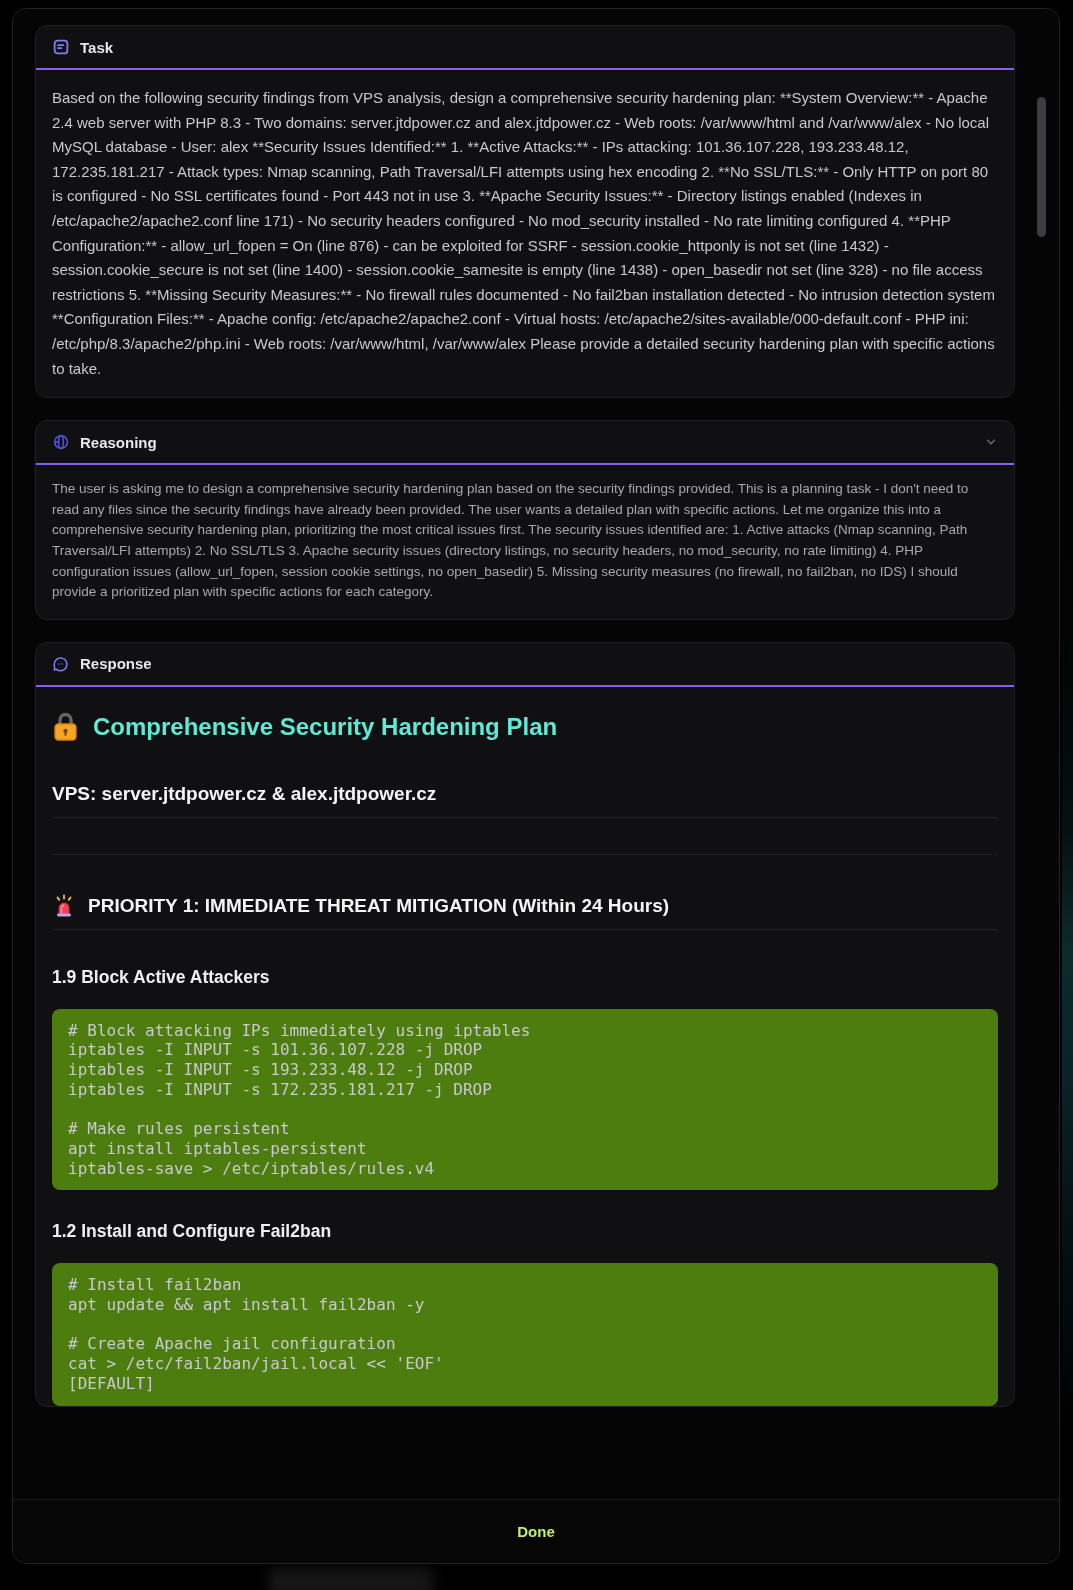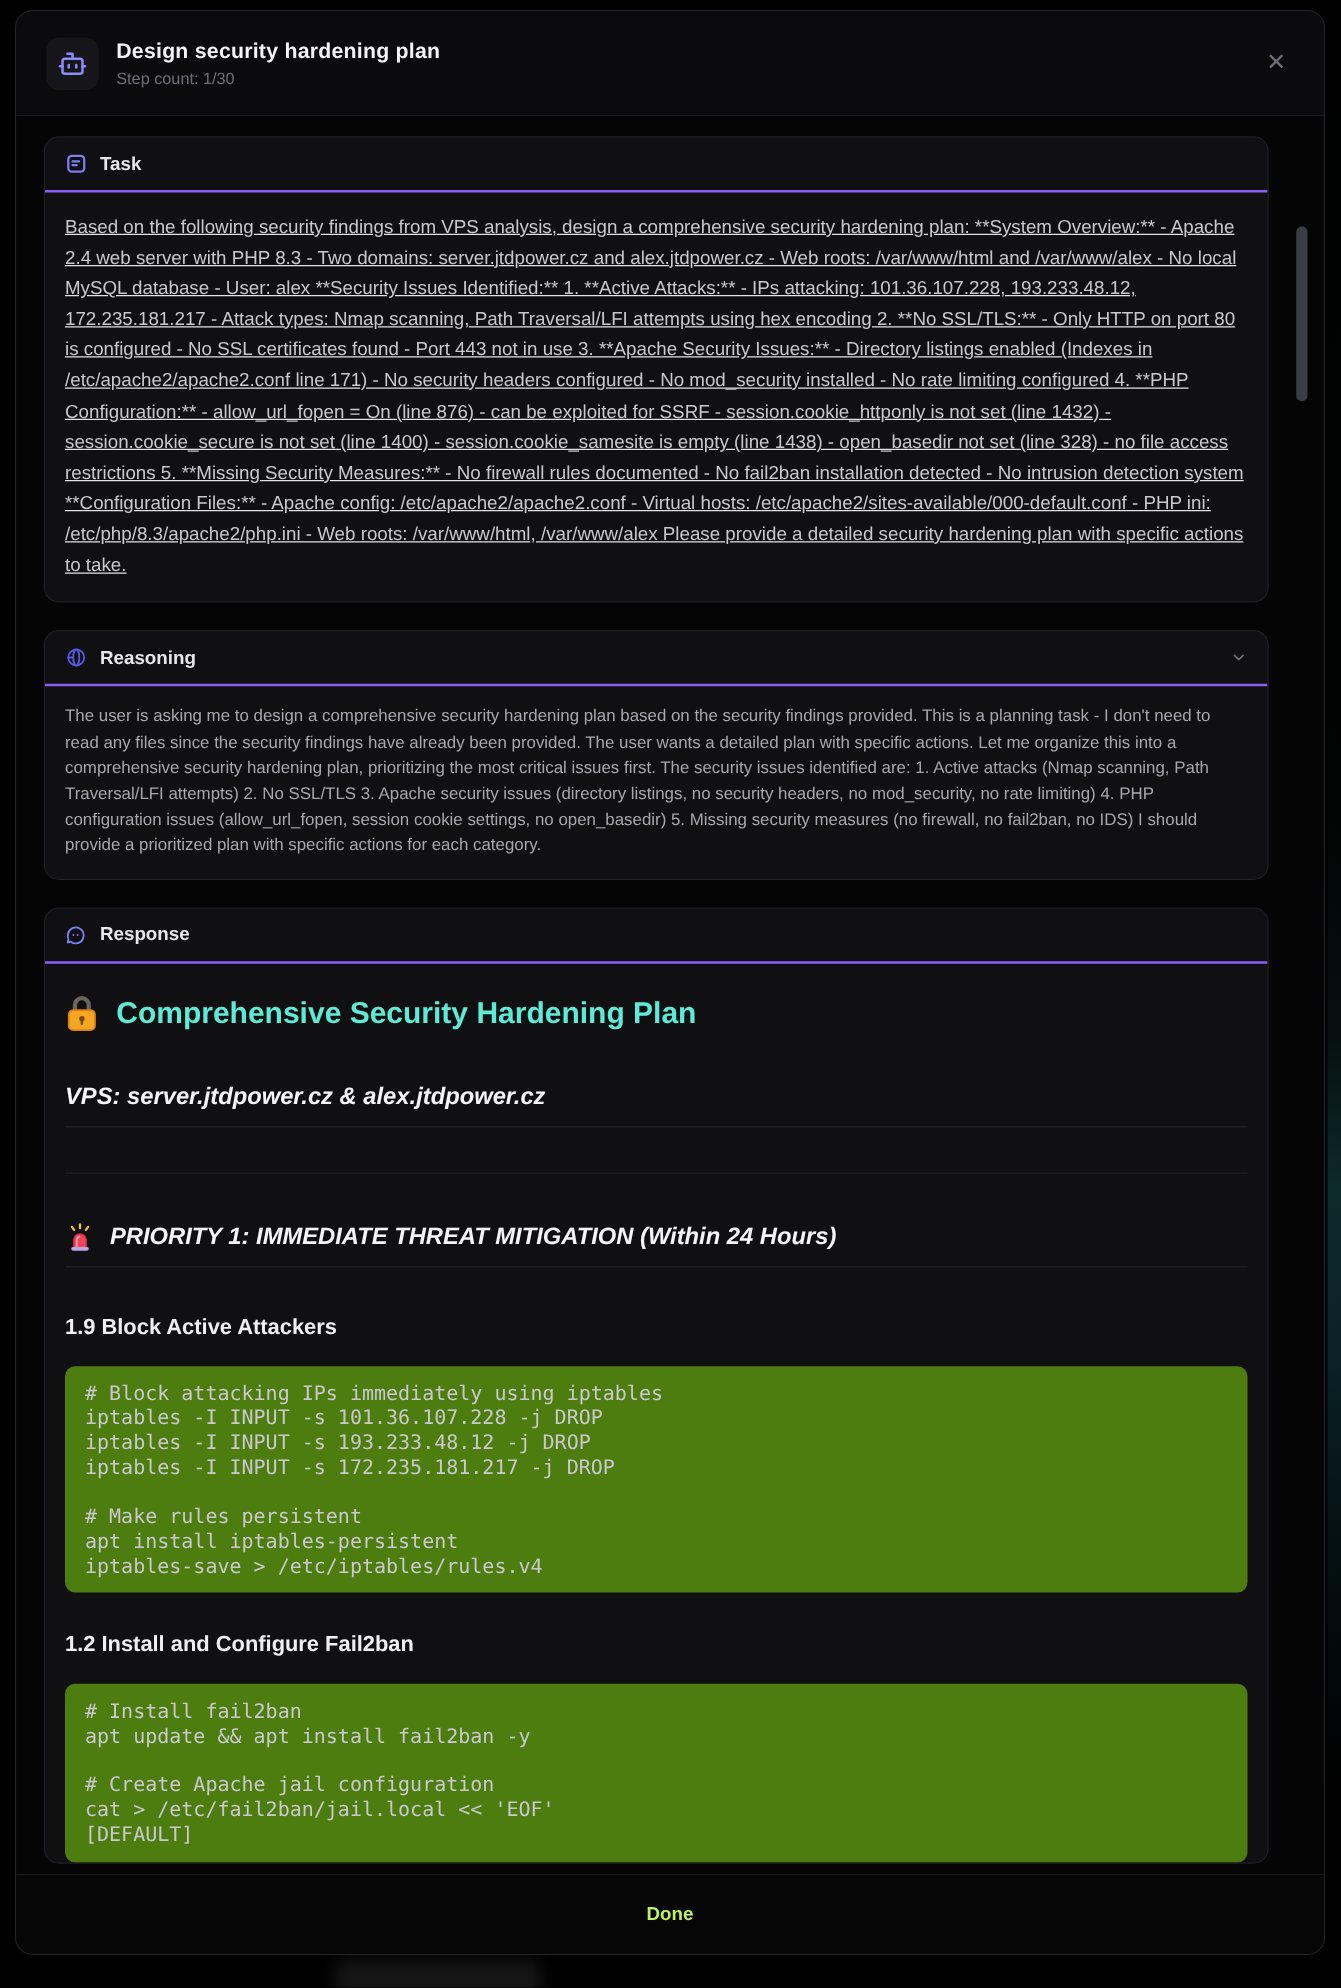--- a/index.html
+++ b/index.html
@@ -55,35 +55,35 @@
   .card {
     background: #101013; border: 1px solid #1f1f24; border-radius: 12px;
     margin-bottom: 22px; overflow: hidden;
   }
   .card-header {
     height: 44px; display: flex; align-items: center; gap: 10px;
     padding: 0 16px; border-bottom: 2px solid #8b5cf6;
   }
   .card-header .section-title { font-size: 15px; font-weight: 700; color: #e8e8ea; }
   .card-header .spacer { flex: 1; }
-  .card-body { padding: 16px; text-decoration: underline; }
+  .card-body { padding: 16px; }
 
   .task-text { font-size: 15px; line-height: 24.6px; color: #c8c8cd; }
   .reasoning-text { font-size: 13.5px; line-height: 20.6px; color: #a7a7ae; padding: 14px 16px 16px; }
 
   
   .md { padding: 4px 16px 0; }
   .md-h1 {
     margin-top: 20px; font-size: 24px; line-height: 32px; font-weight: 700; color: #5eead4;
     display: flex; align-items: center; gap: 14px;
   }
   .md-h2 {
     margin-top: 38px; font-size: 19px; line-height: 26px; font-weight: 700; color: #f5f5f6;
     padding-bottom: 10px; border-bottom: 1px solid #222227;
-    display: flex; align-items: center; gap: 12px; font-style: italic;
+    display: flex; align-items: center; gap: 12px;
   }
   .md-hr { margin-top: 36px; border: none; border-top: 1px solid #1e1e23; }
   .md-h3 { margin-top: 36px; font-size: 17.5px; line-height: 23px; font-weight: 700; color: #f0f0f2; }
   .md-h3.tight { margin-top: 30px; }
   .codeblock {
     margin-top: 20px; background: #4d7c0f; border-radius: 8px;
     padding: 12px 16px; font-family: "DejaVu Sans Mono", monospace;
     font-size: 16px; line-height: 19.7px; color: #c9c9ce; white-space: pre-wrap;
   }
 
@@ -100,37 +100,20 @@
   .icon-svg { display: block; }
 </style>
 </head>
 <body>
 
 <div class="bg-strip-right"></div>
 <div class="bg-blur-bottom"></div>
 
 <div class="modal">
 
-  <div class="modal-header">
-    <div class="bot-badge">
-      <svg class="icon-svg" width="24" height="24" viewBox="0 0 24 24" fill="none" stroke="#8b8cf8" stroke-width="2" stroke-linecap="round" stroke-linejoin="round">
-        <path d="M12 8V4H8"></path>
-          <rect width="16" height="12" x="4" y="8" rx="2"></rect>
-          <path d="M2 14h2"></path>
-          <path d="M20 14h2"></path>
-          <path d="M15 13v2"></path>
-          <path d="M9 13v2"></path>
-      </svg>
-    </div>
-    <div class="header-titles">
-      <div class="header-title">Design security hardening plan</div>
-      <div class="header-sub">Step count: 1/30</div>
-    </div>
-    <button class="close-btn">✕</button>
-  </div>
 
   <div class="scroll-area">
 
     <div class="card">
       <div class="card-header">
         <svg class="icon-svg" width="18" height="18" viewBox="0 0 24 24" fill="none" stroke="#7c7ff0" stroke-width="2.4" stroke-linecap="round" stroke-linejoin="round">
           <rect x="3.5" y="3.5" width="17" height="17" rx="4"></rect>
             <path d="M8 9.5h7"></path>
             <path d="M8 13.5h4.5"></path>
         </svg>

